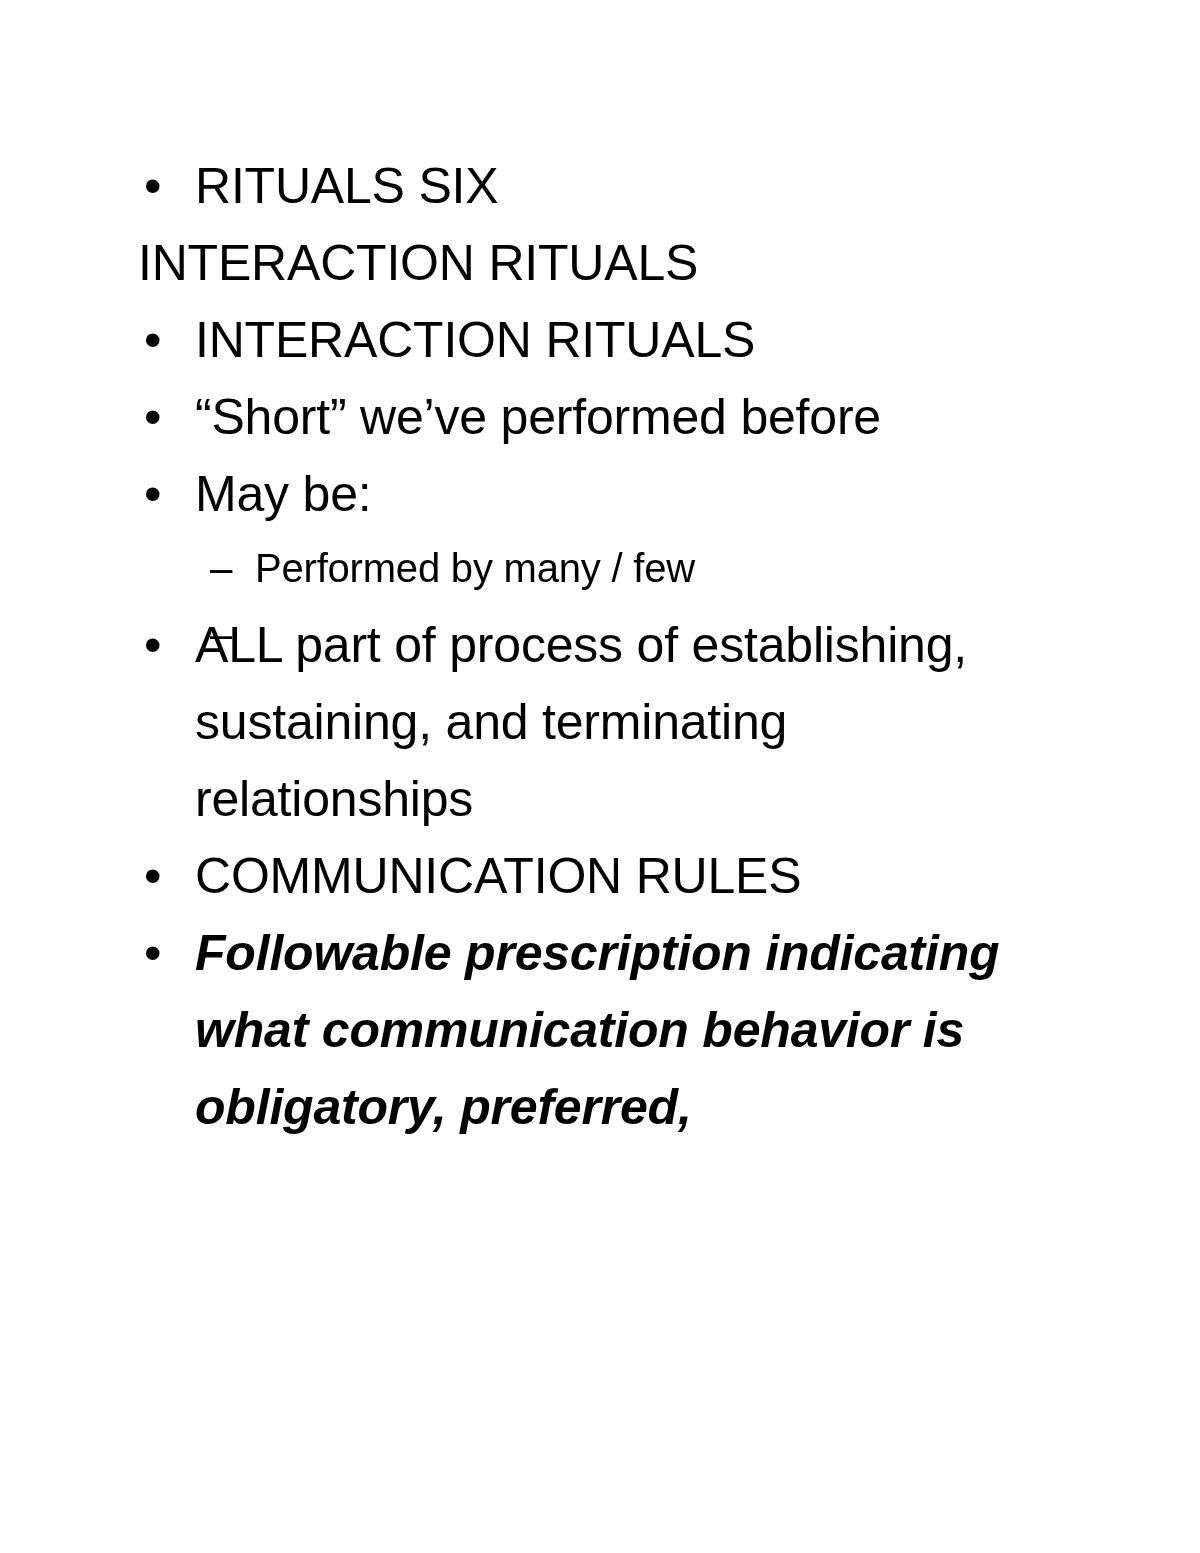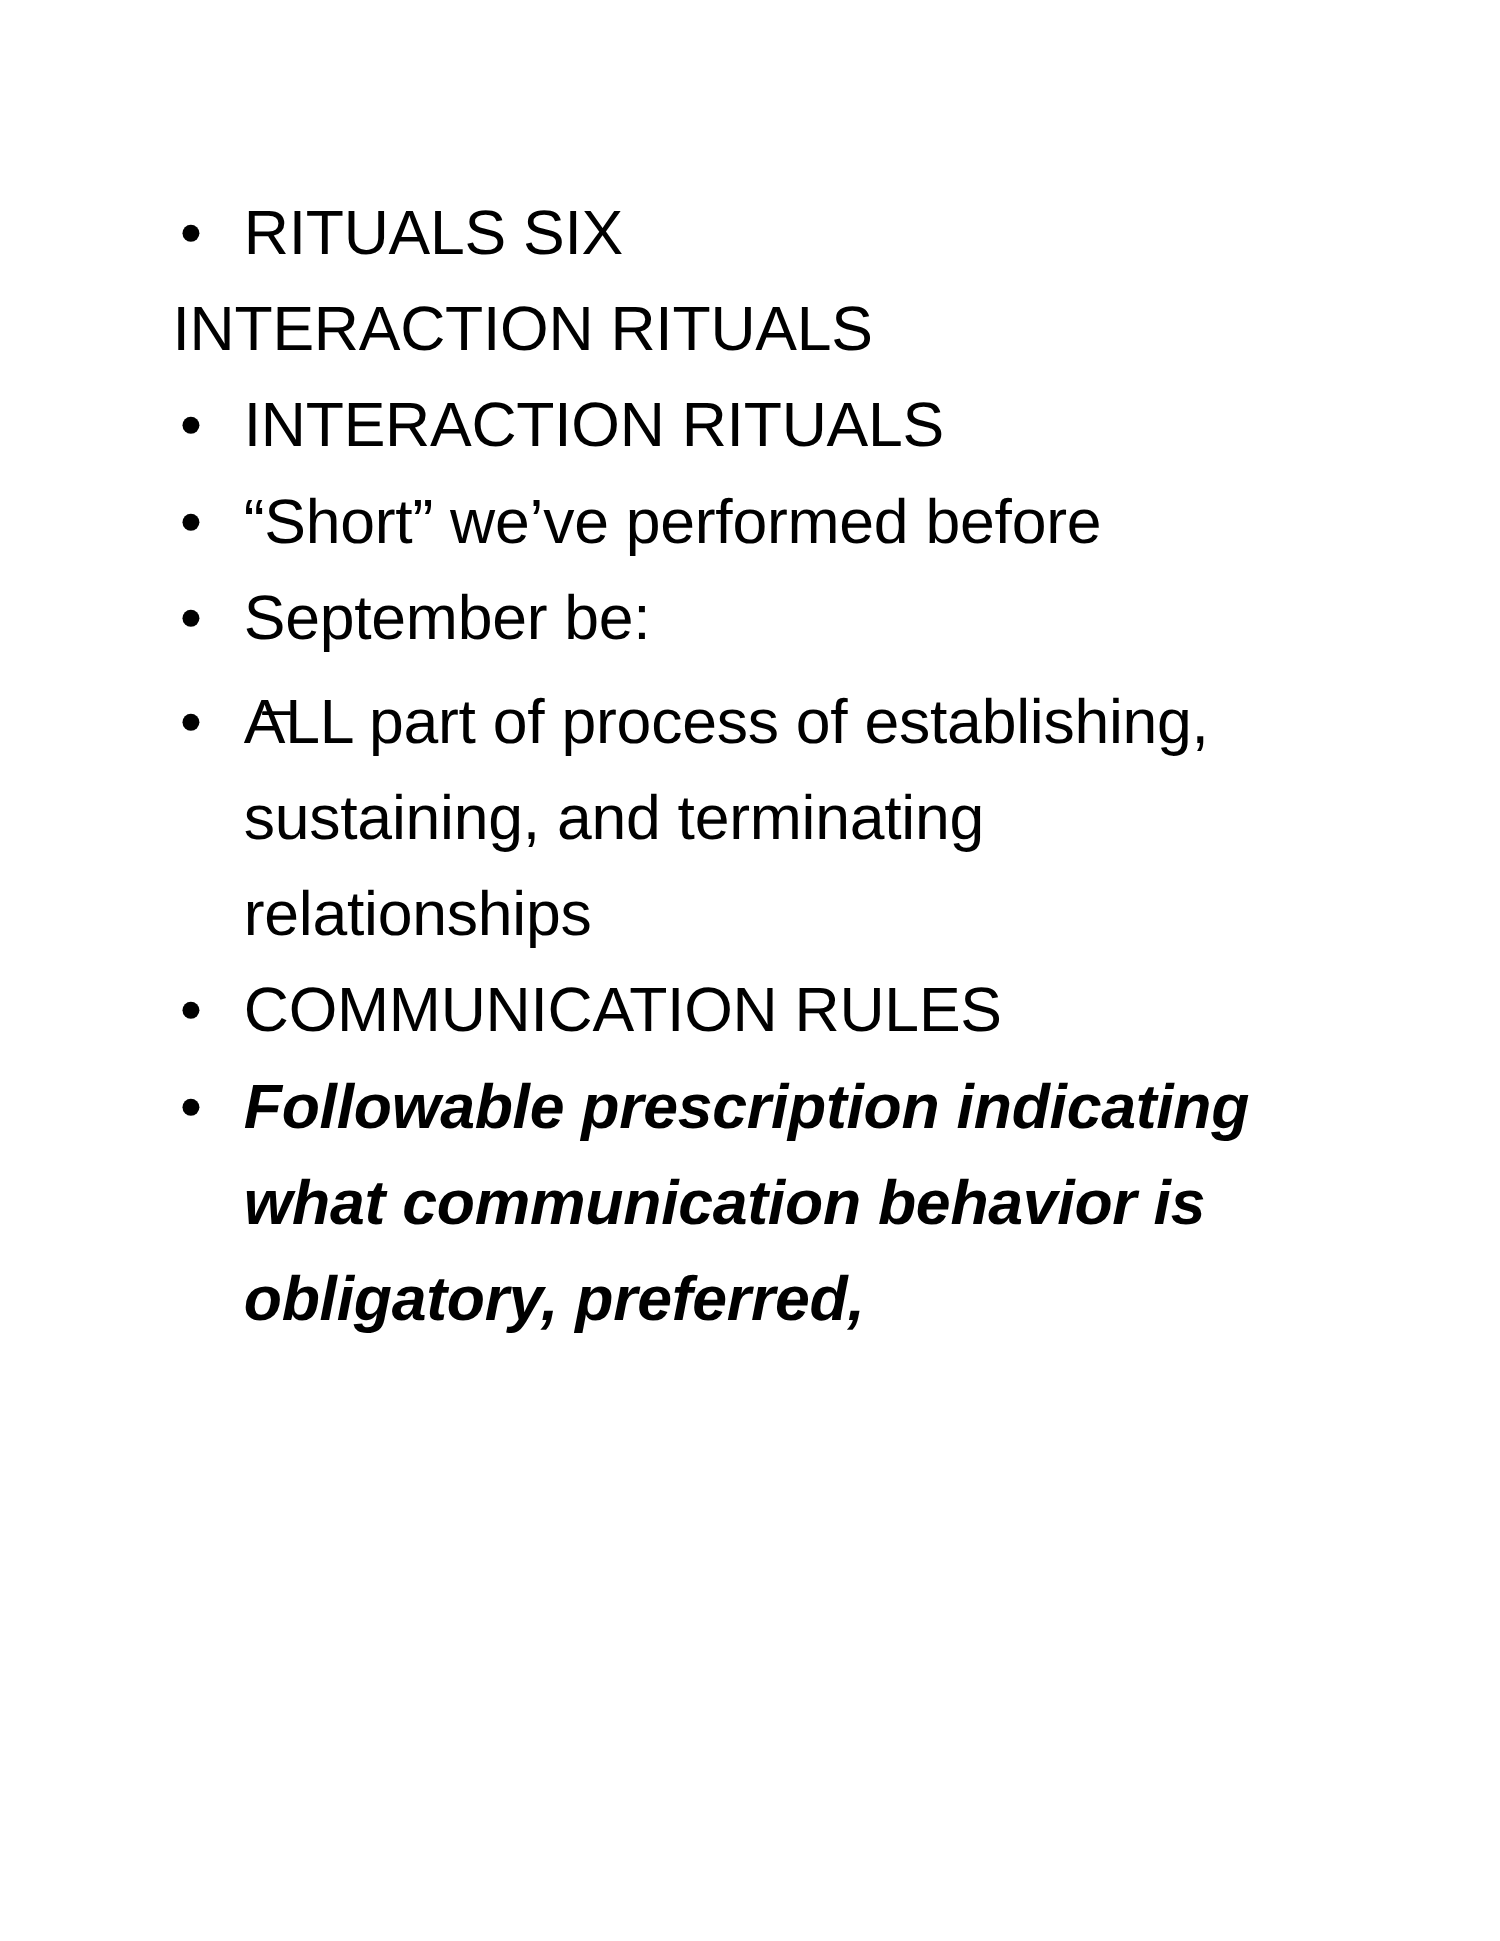--- a/index.html
+++ b/index.html
@@ -115,28 +115,29 @@
       <span class="txt">INTERACTION RITUALS</span>
     </div>
 
     <div class="b1">
       <span class="marker">•</span>
       <span class="txt">“Short” we’ve performed before</span>
     </div>
 
     <div class="b1">
       <span class="marker">•</span>
-      <span class="txt">September be:</span>
+      <span class="txt">May be:</span>
     </div>
 
     <div class="b2 sublist">
       <span class="marker">–</span>
     </div>
     <div class="b2">
       <span class="marker">–</span>
+      <span class="txt">Performed by many / few</span>
     </div>
     <div class="b2">
       <span class="marker">–</span>
     </div>
 
     <div class="b1 after-sub">
       <span class="marker">•</span>
       <span class="txt">ALL part of process of establishing, sustaining, and terminating relationships</span>
     </div>
 

